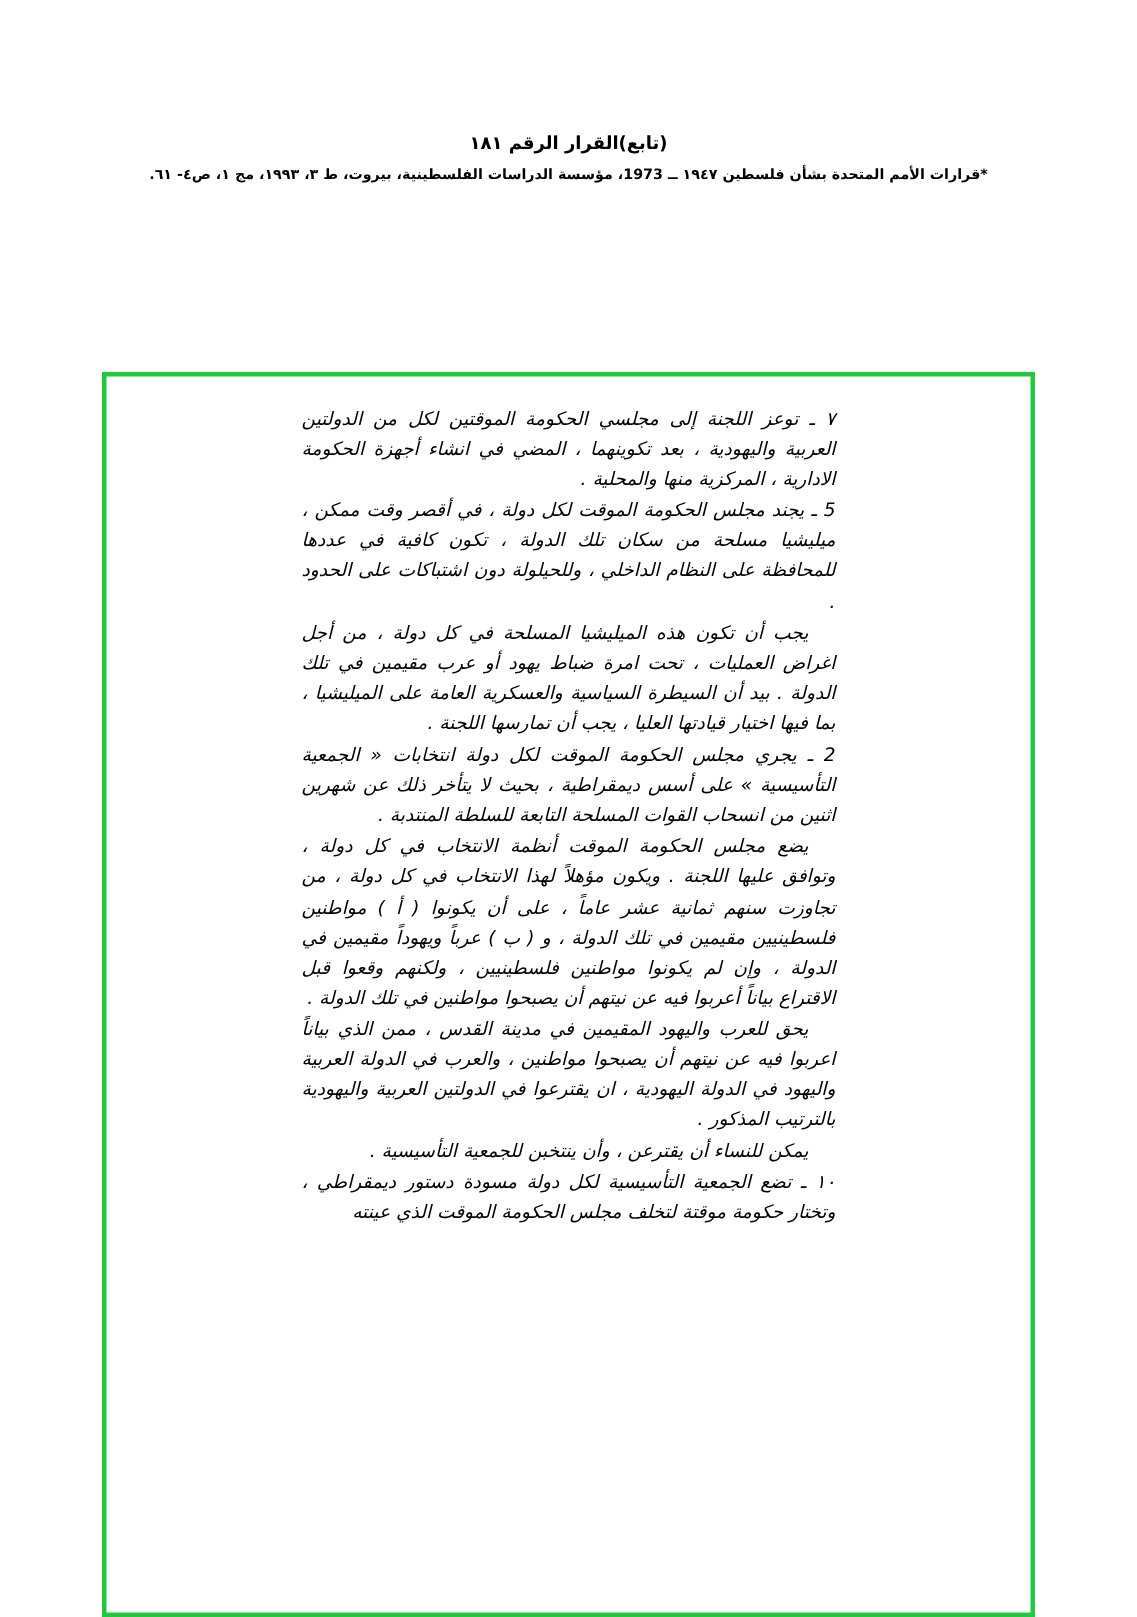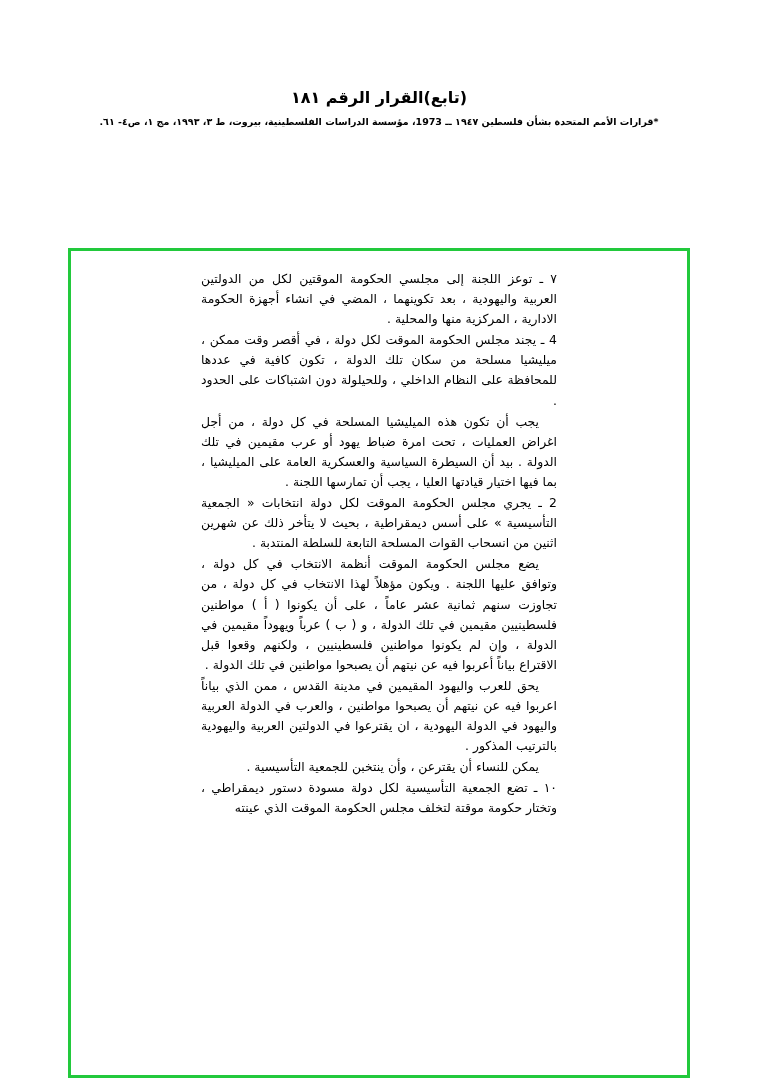--- a/index.html
+++ b/index.html
@@ -16,21 +16,21 @@
     overflow: hidden;
   }
   .page {
     width: 758px;
     height: 1078px;
     position: relative;
     box-sizing: border-box;
   }
   .doc-title {
     text-align: center;
-    font-size: 16px;
+    font-size: 12px;
     font-weight: bold;
     margin-top: 88px;
     letter-spacing: 0px;
     direction: rtl;
   }
   .doc-source {
     text-align: center;
     font-size: 9.5px;
     font-weight: bold;
     margin-top: 9px;
@@ -57,20 +57,21 @@
     text-align: justify;
     text-align-last: right;
   }
   p {
     margin: 0;
     font-size: 12.4px;
     line-height: 1.62;
     direction: rtl;
     text-align: justify;
     text-align-last: right;
+    font-style: italic;
   }
   p.num {
     text-indent: 0;
   }
   p.indent {
     text-indent: 18px;
   }
   p + p {
     margin-top: 1px;
   }
@@ -80,21 +81,21 @@
 
 <div class="page">
 
   <div class="doc-title">(تابع)القرار الرقم ١٨١</div>
 
   <div class="doc-source">*قرارات الأمم المتحدة بشأن فلسطين ١٩٤٧ ــ 1973، مؤسسة الدراسات الفلسطينية، بيروت، ط ٣، ١٩٩٣، مج ١، ص٤- ٦١.</div>
 
   <div class="frame" style="border-color: rgb(34, 201, 60);">
     <div class="frame-inner">
       <p class="num">٧ ـ توعز اللجنة إلى مجلسي الحكومة الموقتين لكل من الدولتين العربية واليهودية ، بعد تكوينهما ، المضي في انشاء أجهزة الحكومة الادارية ، المركزية منها والمحلية .</p>
-      <p class="num">4 ـ يجند مجلس الحكومة الموقت لكل دولة ، في أقصر وقت ممكن ، ميليشيا مسلحة من سكان تلك الدولة ، تكون كافية في عددها للمحافظة على النظام الداخلي ، وللحيلولة دون اشتباكات على الحدود .</p>
+      <p class="num">5 ـ يجند مجلس الحكومة الموقت لكل دولة ، في أقصر وقت ممكن ، ميليشيا مسلحة من سكان تلك الدولة ، تكون كافية في عددها للمحافظة على النظام الداخلي ، وللحيلولة دون اشتباكات على الحدود .</p>
       <p class="indent">يجب أن تكون هذه الميليشيا المسلحة في كل دولة ، من أجل اغراض العمليات ، تحت امرة ضباط يهود أو عرب مقيمين في تلك الدولة . بيد أن السيطرة السياسية والعسكرية العامة على الميليشيا ، بما فيها اختيار قيادتها العليا ، يجب أن تمارسها اللجنة .</p>
       <p class="num">2 ـ يجري مجلس الحكومة الموقت لكل دولة انتخابات « الجمعية التأسيسية » على أسس ديمقراطية ، بحيث لا يتأخر ذلك عن شهرين اثنين من انسحاب القوات المسلحة التابعة للسلطة المنتدبة .</p>
       <p class="indent">يضع مجلس الحكومة الموقت أنظمة الانتخاب في كل دولة ، وتوافق عليها اللجنة . ويكون مؤهلاً لهذا الانتخاب في كل دولة ، من تجاوزت سنهم ثمانية عشر عاماً ، على أن يكونوا ( أ ) مواطنين فلسطينيين مقيمين في تلك الدولة ، و ( ب ) عرباً ويهوداً مقيمين في الدولة ، وإن لم يكونوا مواطنين فلسطينيين ، ولكنهم وقعوا قبل الاقتراع بياناً أعربوا فيه عن نيتهم أن يصبحوا مواطنين في تلك الدولة .</p>
       <p class="indent">يحق للعرب واليهود المقيمين في مدينة القدس ، ممن الذي بياناً اعربوا فيه عن نيتهم أن يصبحوا مواطنين ، والعرب في الدولة العربية واليهود في الدولة اليهودية ، ان يقترعوا في الدولتين العربية واليهودية بالترتيب المذكور .</p>
       <p class="indent">يمكن للنساء أن يقترعن ، وأن ينتخبن للجمعية التأسيسية .</p>
       <p class="num">١٠ ـ تضع الجمعية التأسيسية لكل دولة مسودة دستور ديمقراطي ، وتختار حكومة موقتة لتخلف مجلس الحكومة الموقت الذي عينته</p>
     </div>
   </div>
 
 </div>

